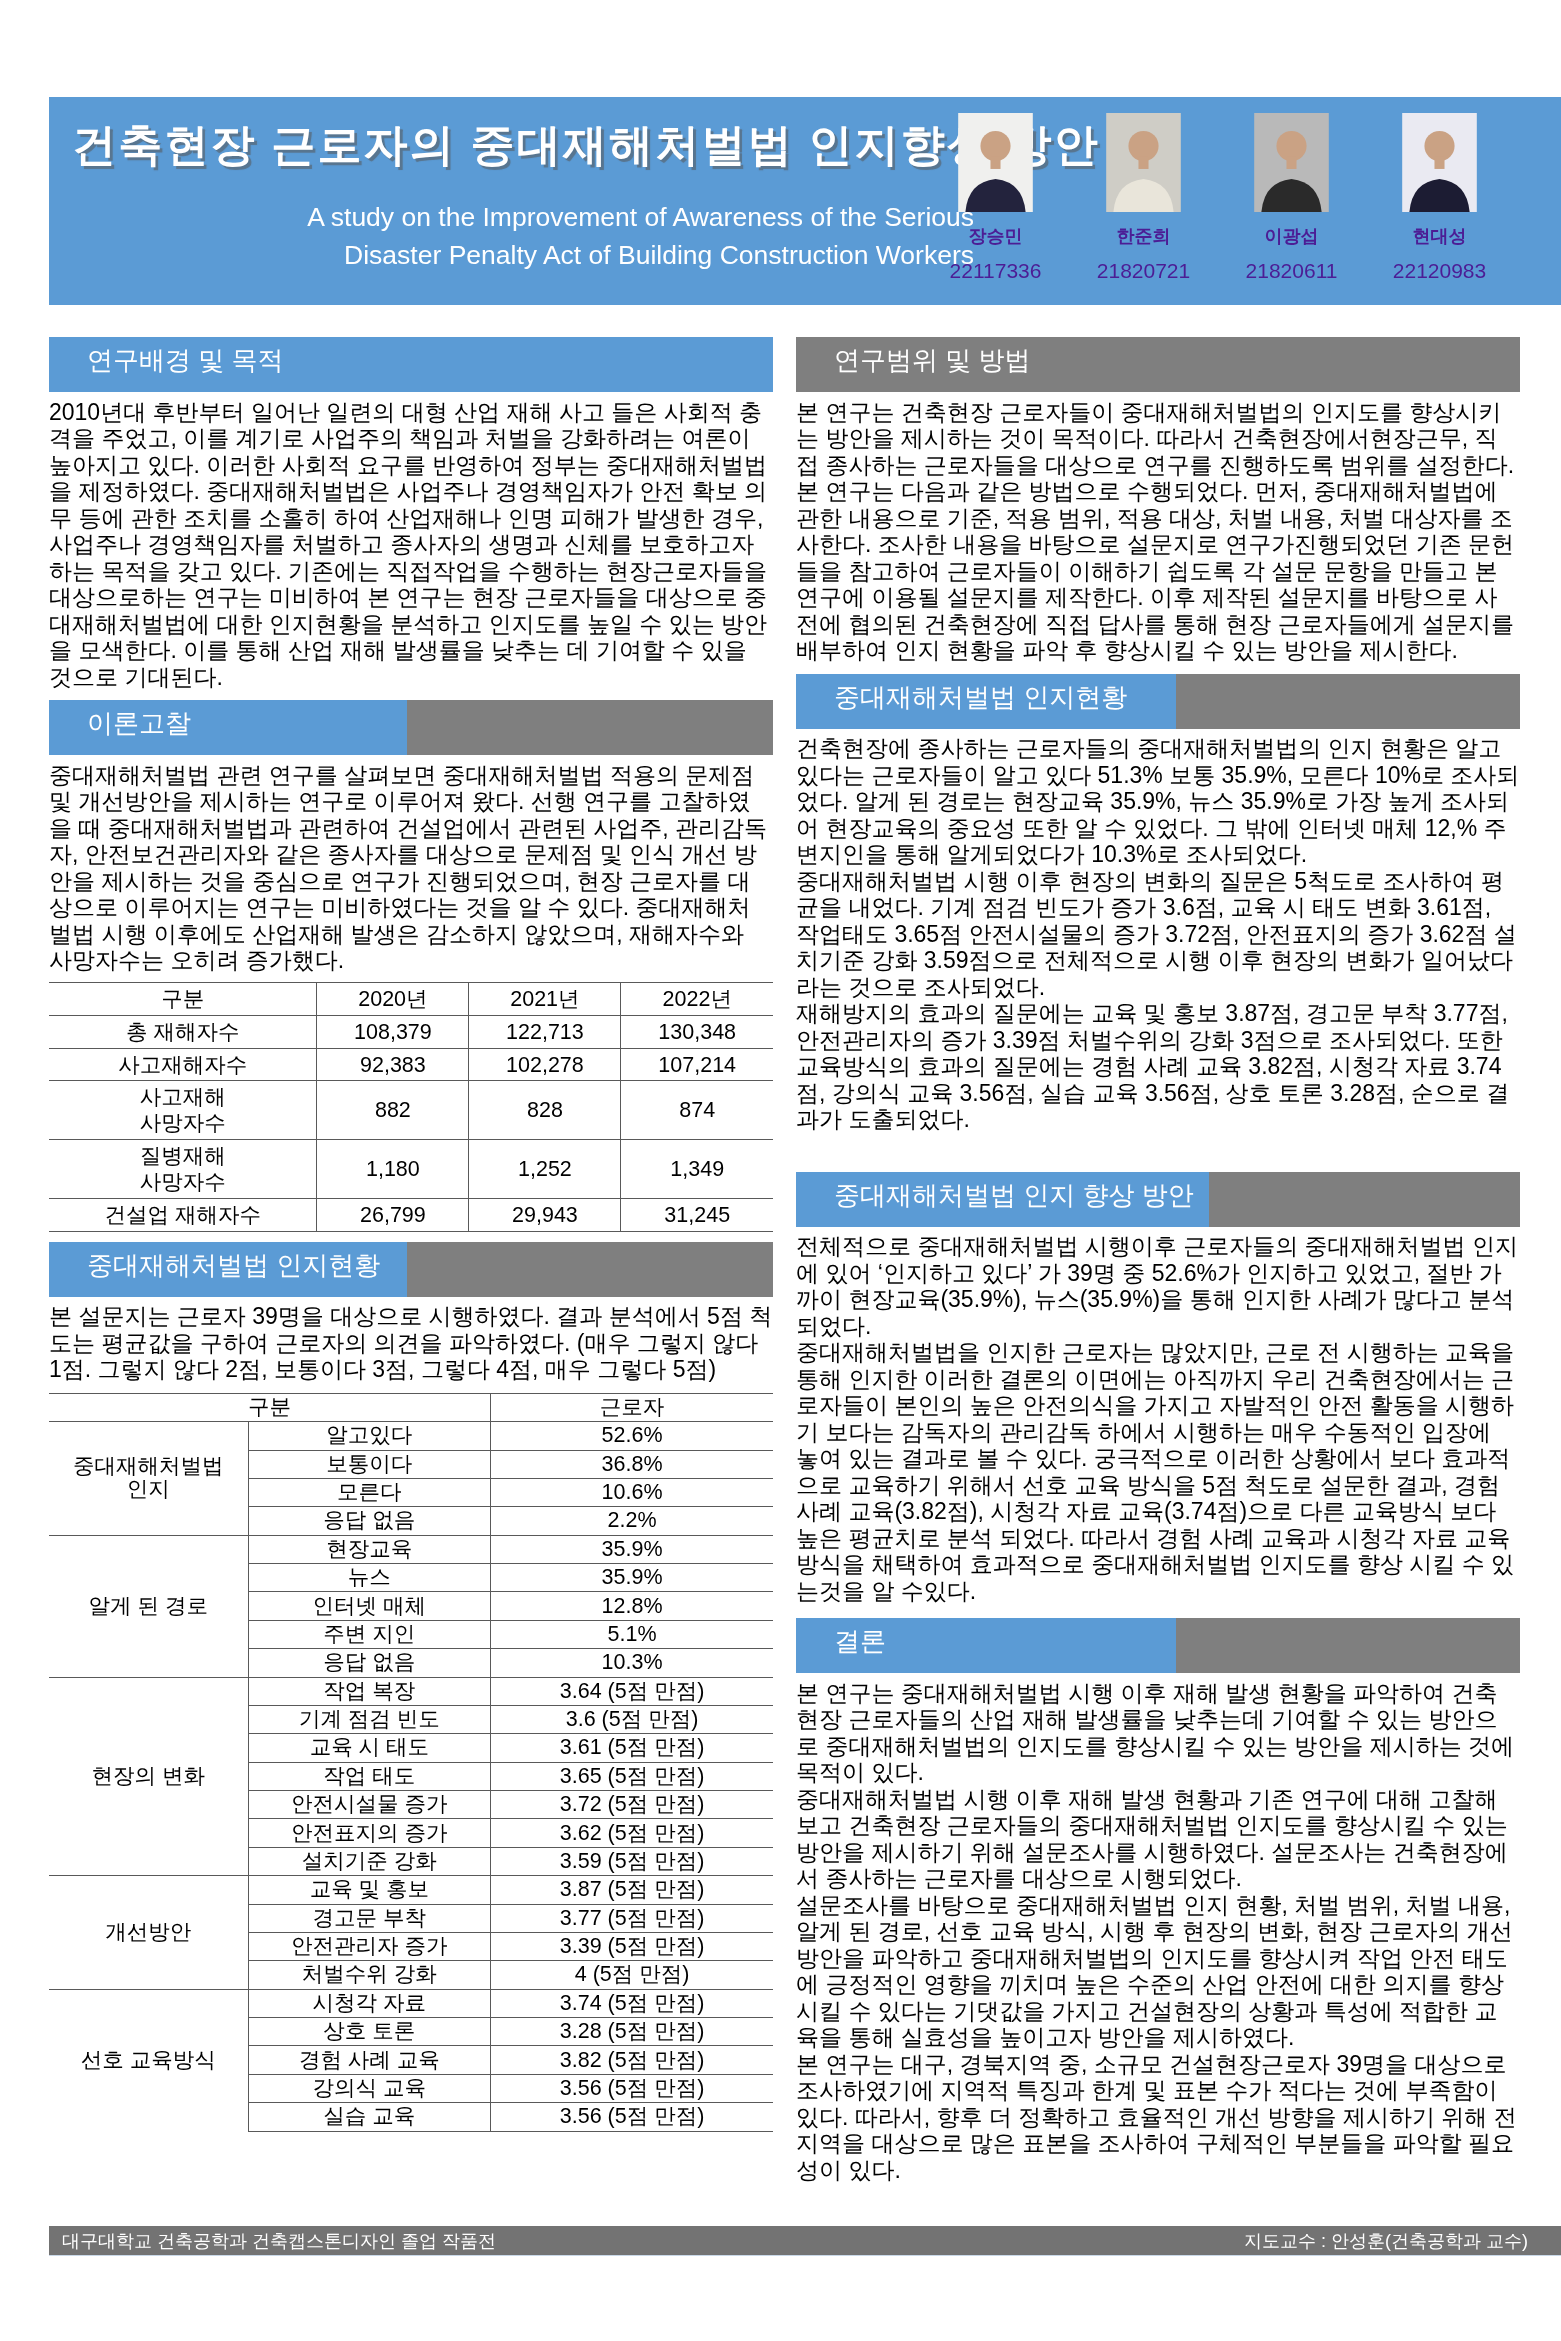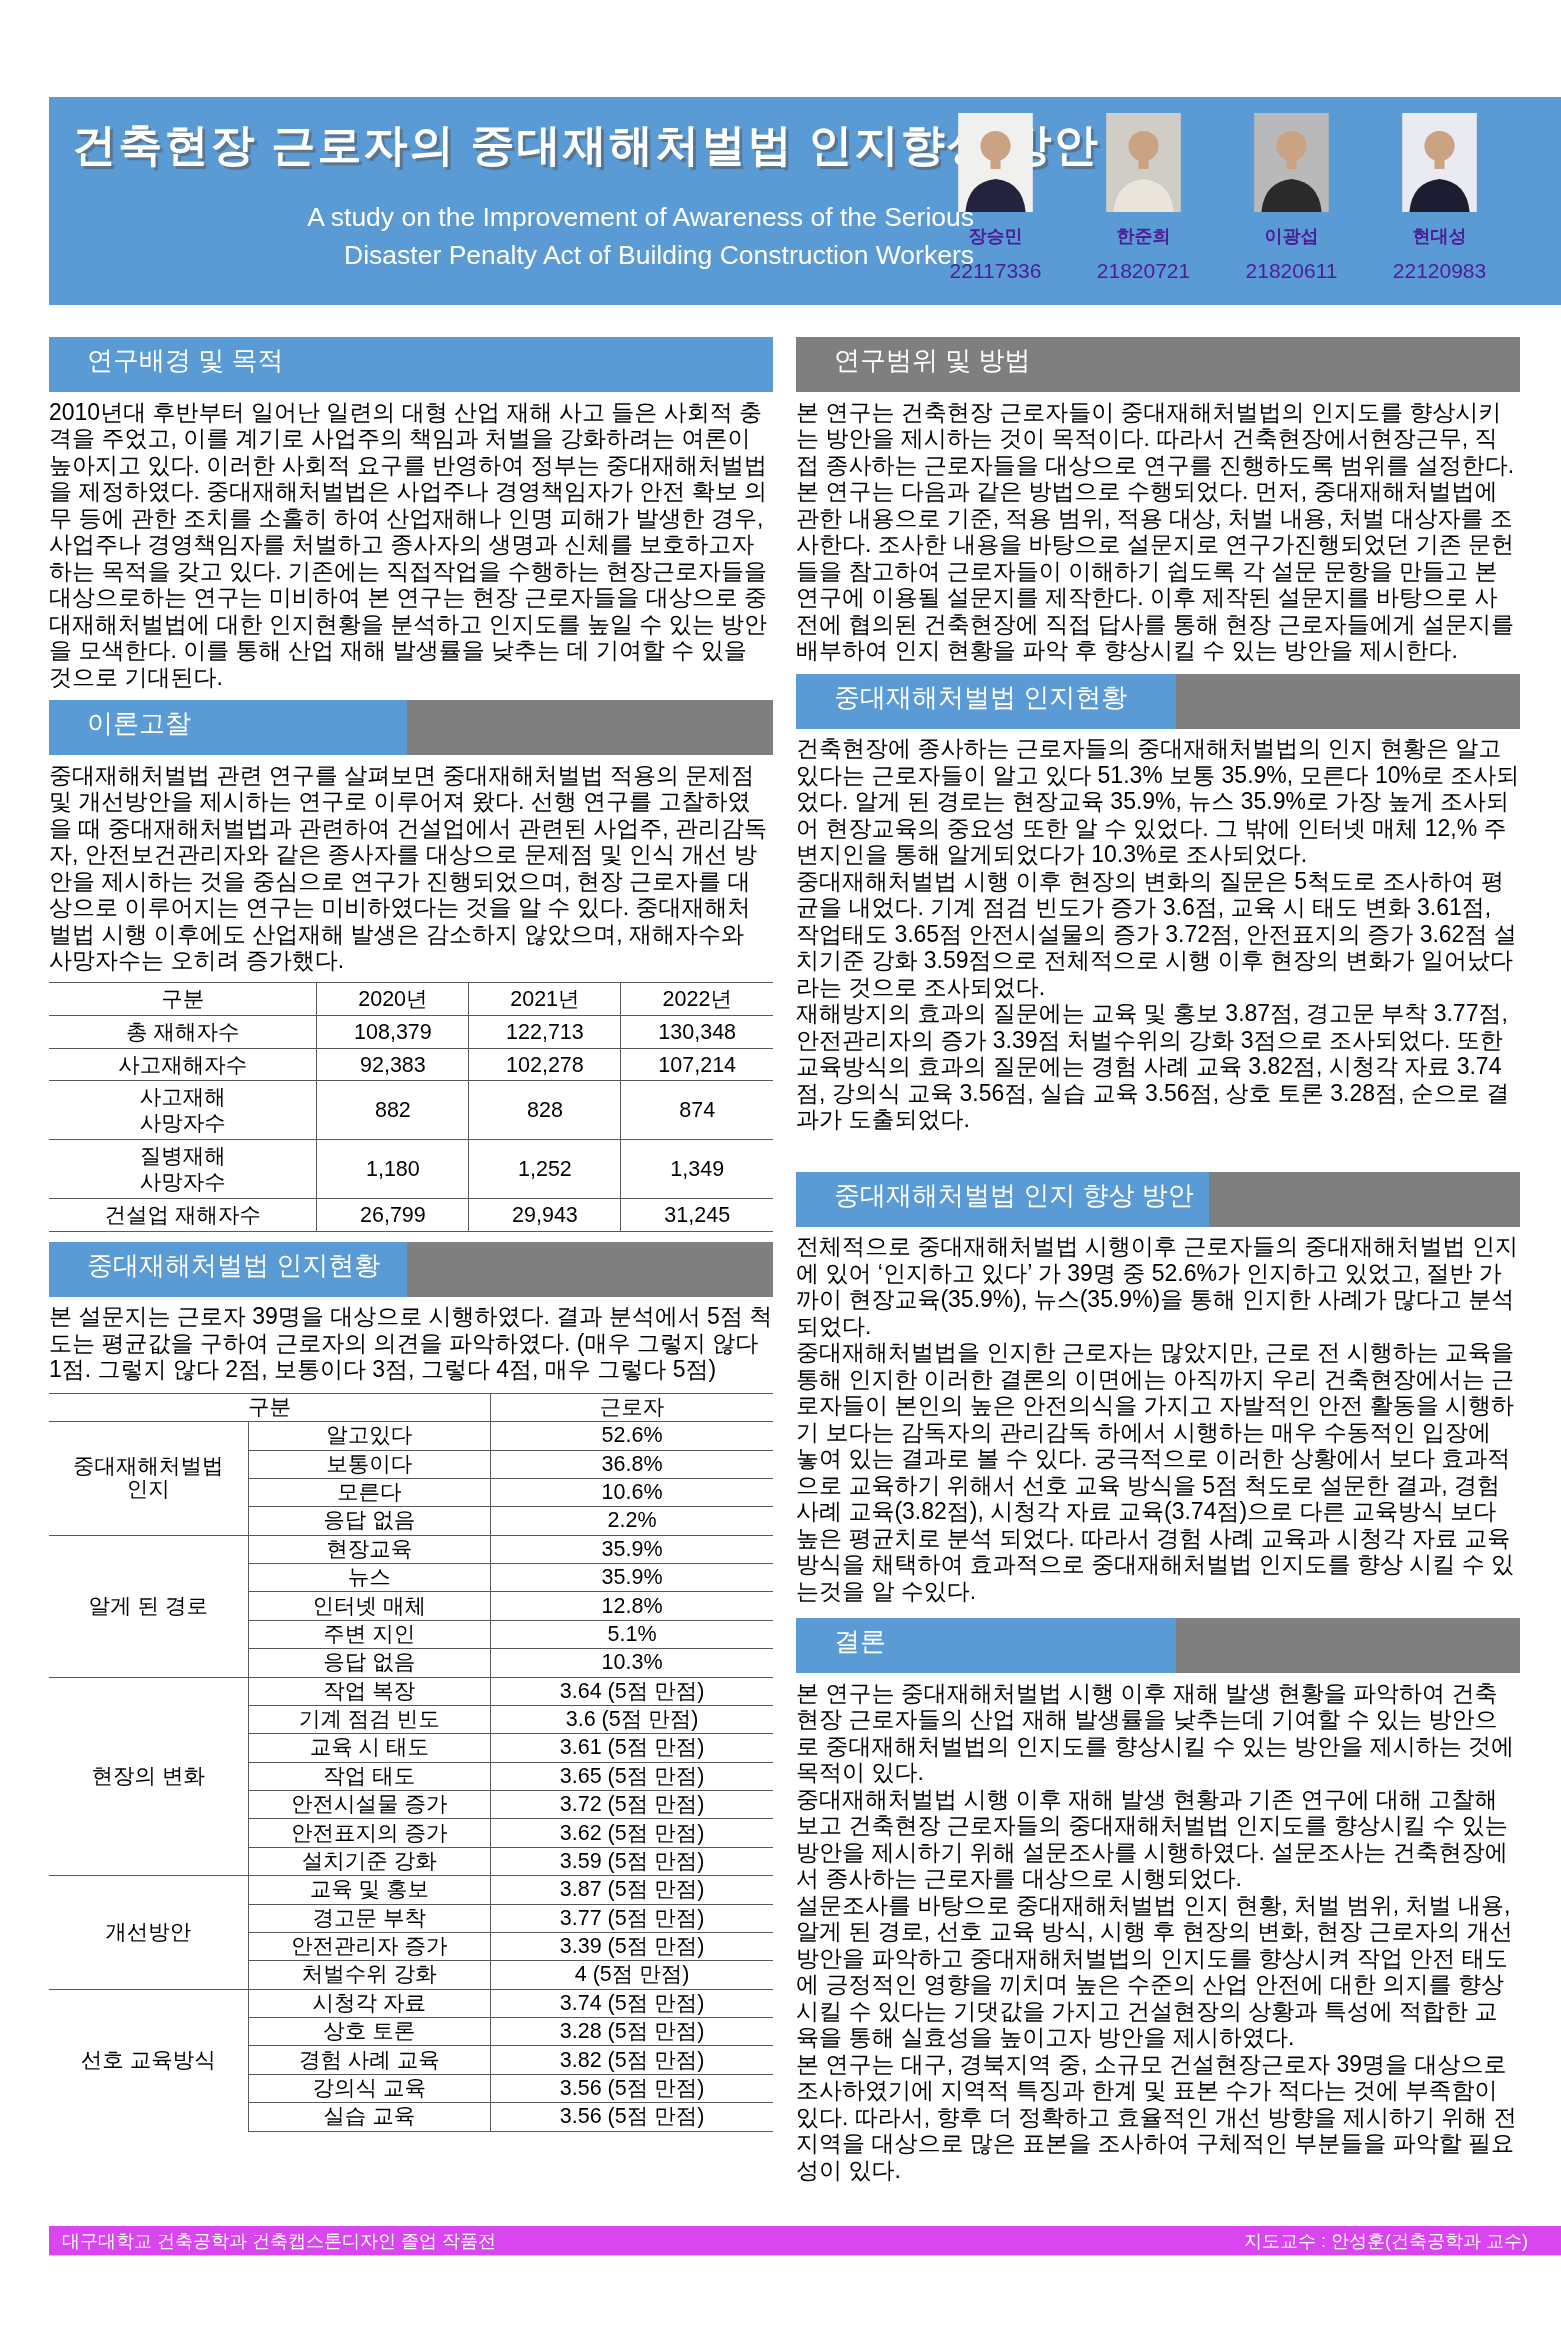--- a/index.html
+++ b/index.html
@@ -50,21 +50,21 @@
   .t1 .vl{border-left:1.4px solid #595959;}
   .t1 col.c-label{width:37%;} .t1 col.c-y{width:21%;}
 
   .t2{margin-top:10px;font-size:21.5px;}
   .t2 th,.t2 td{border-top:1.4px solid #595959;padding:2.2px 1.4px;line-height:23px;white-space:pre-line;}
   .t2 tr.bottom th,.t2 tr.bottom td{border-bottom:1.4px solid #595959;}
   .t2 .vl{border-left:1.4px solid #595959;}
   .t2 col.c-cat{width:27.5%;} .t2 col.c-item{width:33.5%;} .t2 col.c-val{width:39%;}
 
   
-  .footer-band{position:absolute;left:49px;top:2226px;width:1513px;height:30px;background:#d946ef;
+  .footer-band{position:absolute;left:49px;top:2226px;width:1513px;height:30px;background:#737373;
                display:flex;justify-content:space-between;align-items:center;box-sizing:border-box;
                padding:0 34px 0 13px;border-bottom:0.7px solid #c9d8e8;}
   .footer-text{color:#fff;font-size:18px;white-space:nowrap;}
 </style>
 </head>
 <body>
 
 <div class="page">
 
   <div class="header-band">

